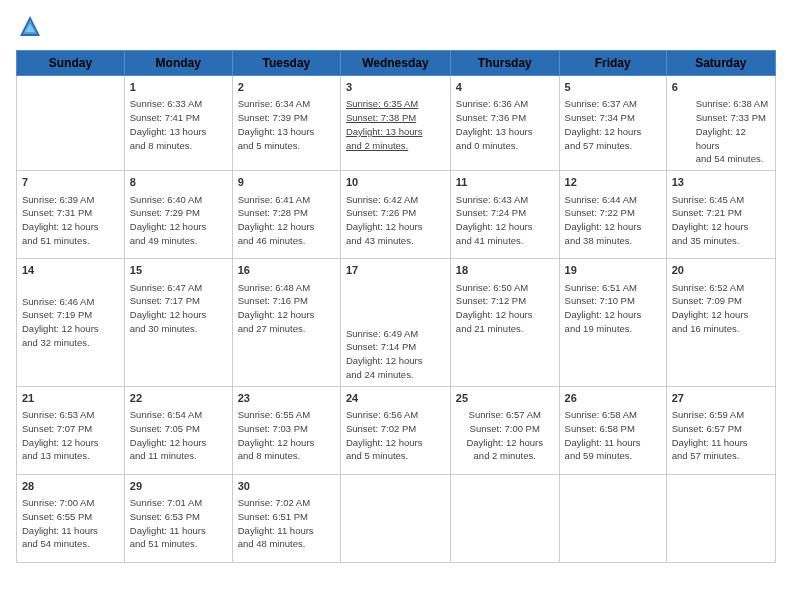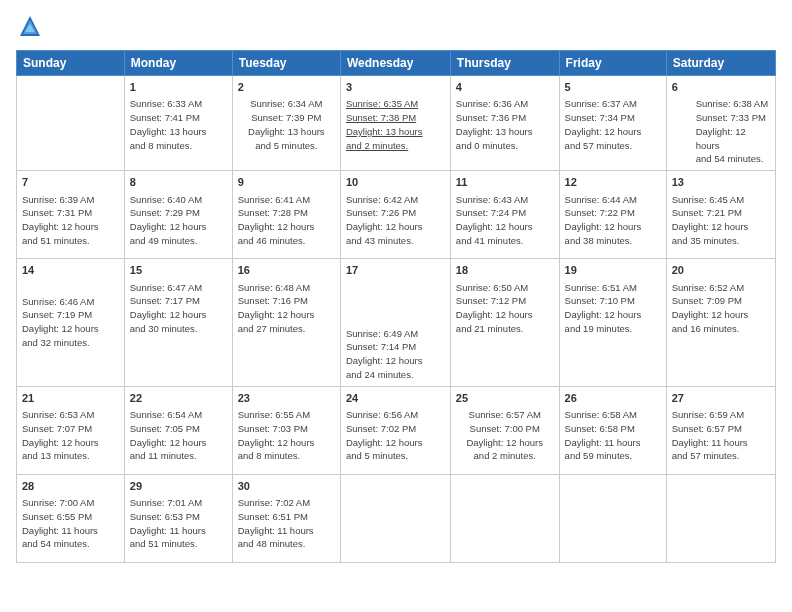--- a/index.html
+++ b/index.html
@@ -50,22 +50,22 @@
       font-size: 14px;
       color: #444;
     }
     .calendar {
       width: 100%;
       border-collapse: collapse;
       font-size: 10.5px;
     }
     .calendar thead tr th {
       background-color: #2a6db5;
-      color: #ffffff;
-      text-align: left;
+      color: #000000;
+      text-align: center;
       padding: 5px 6px;
       font-size: 12px;
       font-weight: bold;
       border: 1px solid #4a8fd0;
     }
     .calendar tbody tr td {
       border: 1px solid #ccc;
       vertical-align: top;
       padding: 4px 5px;
       width: 113px;
@@ -129,21 +129,21 @@
           <td class="empty-cell"></td>
           <td>
             <span class="day-num">1</span>
             <div class="day-info" style="white-space: pre-line;">Sunrise: 6:33 AM
 Sunset: 7:41 PM
 Daylight: 13 hours
 and 8 minutes.</div>
           </td>
           <td>
             <span class="day-num">2</span>
-            <div class="day-info" style="white-space: pre-line; text-align: center;">Sunrise: 6:34 AM
+            <div class="day-info" style="white-space: pre-line;">Sunrise: 6:34 AM
 Sunset: 7:39 PM
 Daylight: 13 hours
 and 5 minutes.</div>
           </td>
           <td>
             <span class="day-num">3</span>
             <div class="day-info" style="white-space: pre-line; text-decoration: underline;">Sunrise: 6:35 AM
 Sunset: 7:38 PM
 Daylight: 13 hours
 and 2 minutes.</div>

